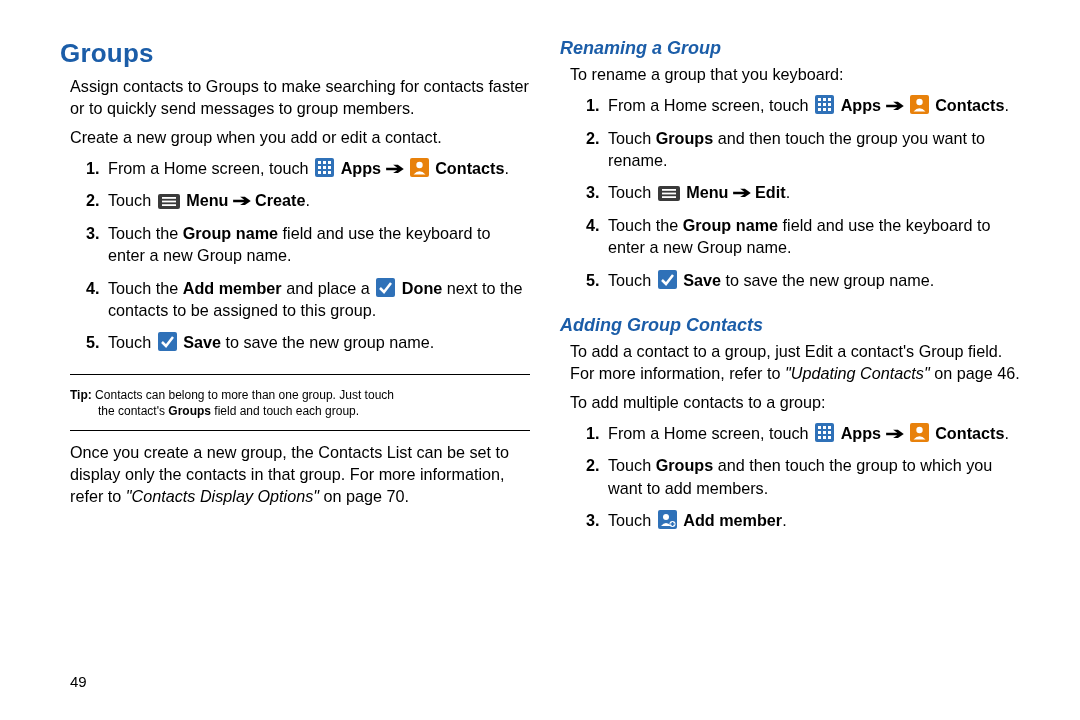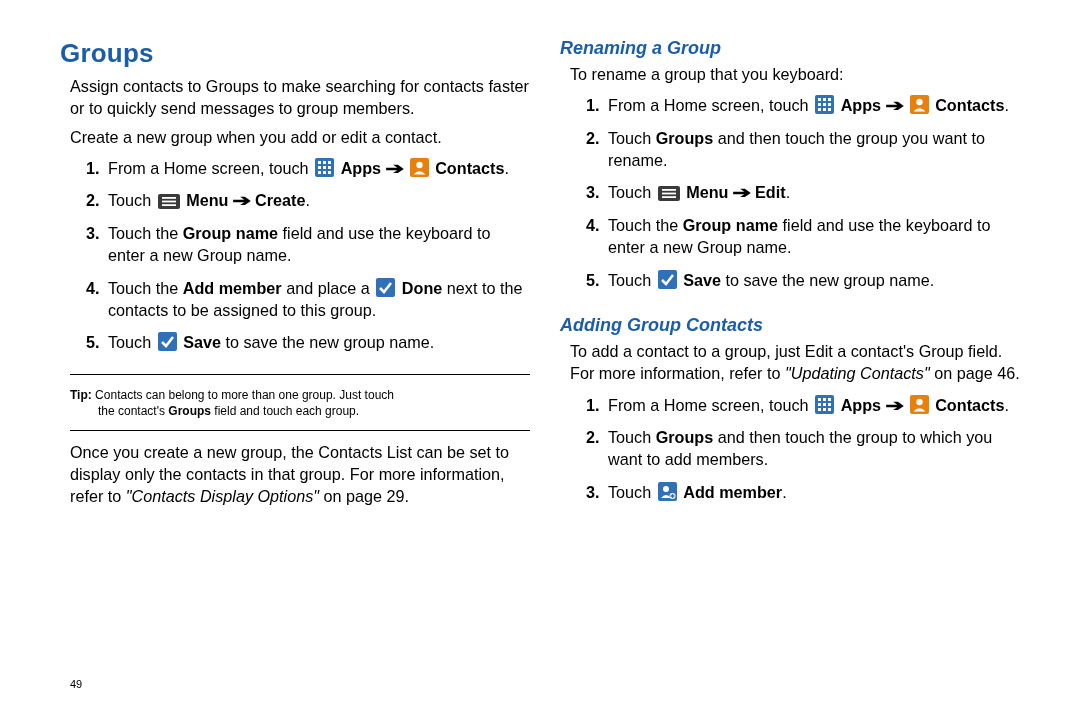--- a/index.html
+++ b/index.html
@@ -61,21 +61,21 @@
   .arrow { font-weight: 700; display:inline-block; transform: scaleX(1.4); margin:0 2px;}
   .hr {
     border: none;
     border-top: 1.5px solid #000;
     margin: 6px 0 8px 10px;
   }
   .tip { margin: 4px 10px 4px 10px; font-size:12px; line-height:1.38;}
   .tip .hang { display:block; margin-left:28px;}
   .pgnum {
     position: absolute;
-    font-size: 11px;
+    font-size: 15px;
     bottom: 30px;
   }
   .left-pg { left: 70px; }
   .icon {
     display: inline-block;
     vertical-align: text-bottom;
     margin: 0 2px;
   }
   .icon svg { display: block; }
   .root { position: relative; width:1080px; height:720px;}
@@ -152,21 +152,21 @@
     </ol>
 
     <hr class="hr">
     <div class="tip">
       <span class="bold">Tip:</span><span> Contacts can belong to more than one group. Just touch</span>
       <span class="hang"><span>the contact's </span><span class="bold">Groups</span><span> field and touch each group.</span></span>
     </div>
     <hr class="hr">
 
     <div class="para intro">
-      <span>Once you create a new group, the Contacts List can be set to display only the contacts in that group. For more information, refer to </span><span class="ital">"Contacts Display Options"</span><span> on page 29.</span>
+      <span>Once you create a new group, the Contacts List can be set to display only the contacts in that group. For more information, refer to </span><span class="ital">"Contacts Display Options"</span><span> on page 70.</span>
     </div>
   </div>
 
   <div class="col">
     <div class="h2" style="margin-top:0">Renaming a Group</div>
     <div class="para intro">To rename a group that you keyboard:</div>
 
     <ol class="steps">
       <li>
         <span>From a Home screen, touch </span>
@@ -218,20 +218,21 @@
                 <path d="M4 10 L8 14 L15 5" stroke="#fff" stroke-width="2.5" fill="none"></path>
               </svg></span>
         <span class="bold">Save</span><span> to save the new group name.</span>
       </li>
     </ol>
 
     <div class="h2">Adding Group Contacts</div>
     <div class="para intro">
       <span>To add a contact to a group, just Edit a contact's Group field. For more information, refer to </span><span class="ital">"Updating Contacts"</span><span> on page 46.</span>
     </div>
+    <div class="para intro">To add multiple contacts to a group:</div>
 
     <ol class="steps">
       <li>
         <span>From a Home screen, touch </span>
         <span class="icon"><svg width="19" height="19">
                 <rect x="0" y="0" width="19" height="19" rx="2" fill="#2f71b8"></rect>
                 <g fill="#fff">
                   <rect x="3" y="3" width="3" height="3"></rect>
                   <rect x="8" y="3" width="3" height="3"></rect>
                   <rect x="13" y="3" width="3" height="3"></rect>

